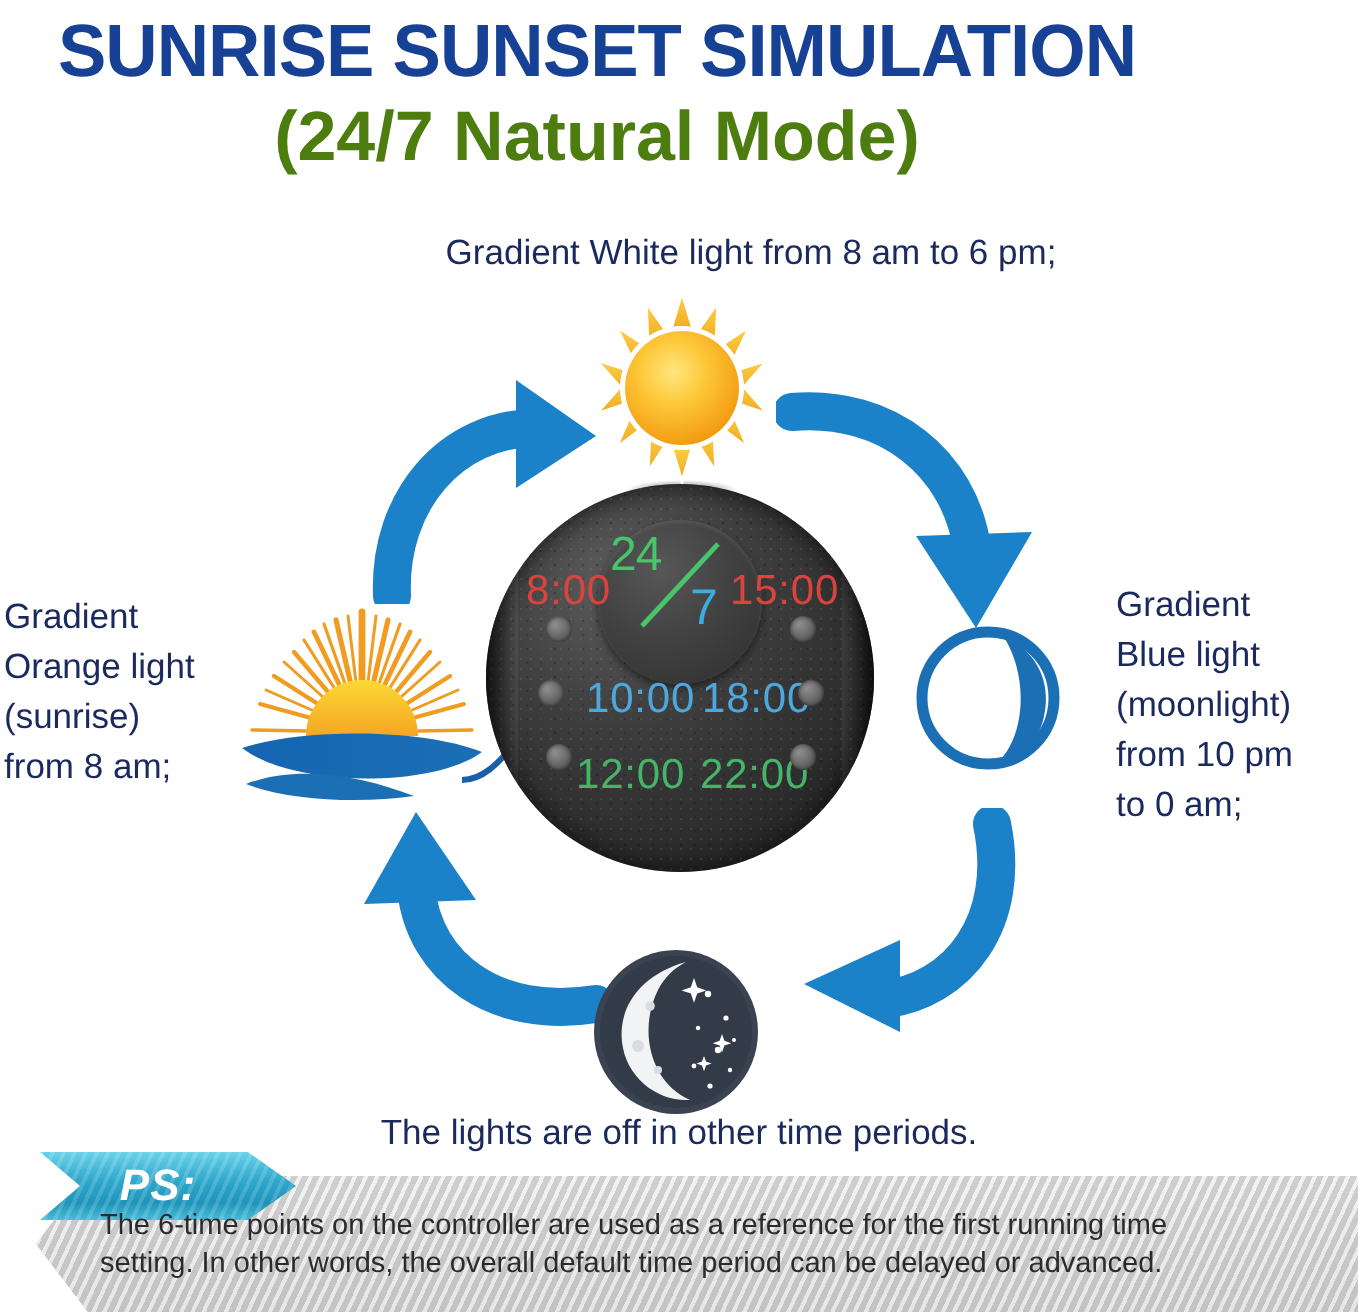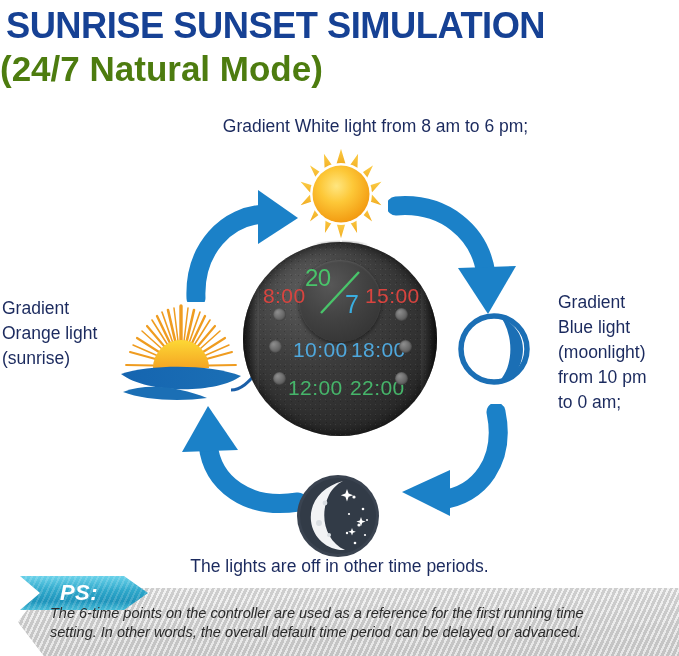--- a/index.html
+++ b/index.html
@@ -15,21 +15,21 @@
     font-family: "Liberation Sans", sans-serif;
     color: #1b2a5e;
   }
 
   
   #title-block {
     position: absolute;
     top: 0;
     left: 0;
     width: 597px;
-    text-align: left;
+    text-align: center;
   }
   #title-line-1 {
     font-size: 37px;
     font-weight: bold;
     color: #164194;
     letter-spacing: -0.5px;
     line-height: 44px;
     padding-top: 4px;
     white-space: nowrap;
     font-stretch: condensed;
@@ -288,36 +288,37 @@
   #ps-text {
     position: absolute;
     left: 50px;
     top: 28px;
     width: 608px;
     font-size: 14.5px;
     line-height: 19px;
     color: #2b2b2b;
     font-family: "Liberation Sans", sans-serif;
   }
-  #ps-text .line { display: block; white-space: nowrap; font-style: italic; }
+  #ps-text .line { display: block; white-space: nowrap; }
 </style>
 </head>
 <body>
 
 <div id="title-block">
   <div id="title-line-1">SUNRISE SUNSET SIMULATION</div>
   <div id="title-line-2">(24/7 Natural Mode)</div>
 </div>
 
 <div class="caption" id="caption-top">Gradient White light from 8 am to 6 pm;</div>
 
 <div class="caption" id="caption-left">
   <span class="line">Gradient</span>
   <span class="line">Orange light</span>
   <span class="line">(sunrise)</span>
+  <span class="line">from 8 am;</span>
 </div>
 
 <div class="caption" id="caption-right">
   <span class="line">Gradient</span>
   <span class="line">Blue light</span>
   <span class="line">(moonlight)</span>
   <span class="line">from 10 pm</span>
   <span class="line">to 0 am;</span>
 </div>
 
@@ -386,21 +387,21 @@
   </svg>
 
   <div id="controller-body">
     <div id="controller-texture"></div>
     <div id="controller-side-l"></div>
     <div id="controller-side-r"></div>
 
     <div id="controller-knob"></div>
 
     <div id="brand-logo">
-      <span id="brand-24">20</span>
+      <span id="brand-24">24</span>
       <svg id="brand-slash" viewBox="0 0 44 46">
         <line x1="2" y1="43" x2="40" y2="2" stroke="#49c46a" stroke-width="2.4"></line>
       </svg>
       <span id="brand-7">7</span>
     </div>
 
     <span class="dial-time" id="t-0800">8:00</span>
     <span class="dial-time" id="t-1500">15:00</span>
     <span class="dial-time" id="t-1000">10:00</span>
     <span class="dial-time" id="t-1800">18:00</span>

